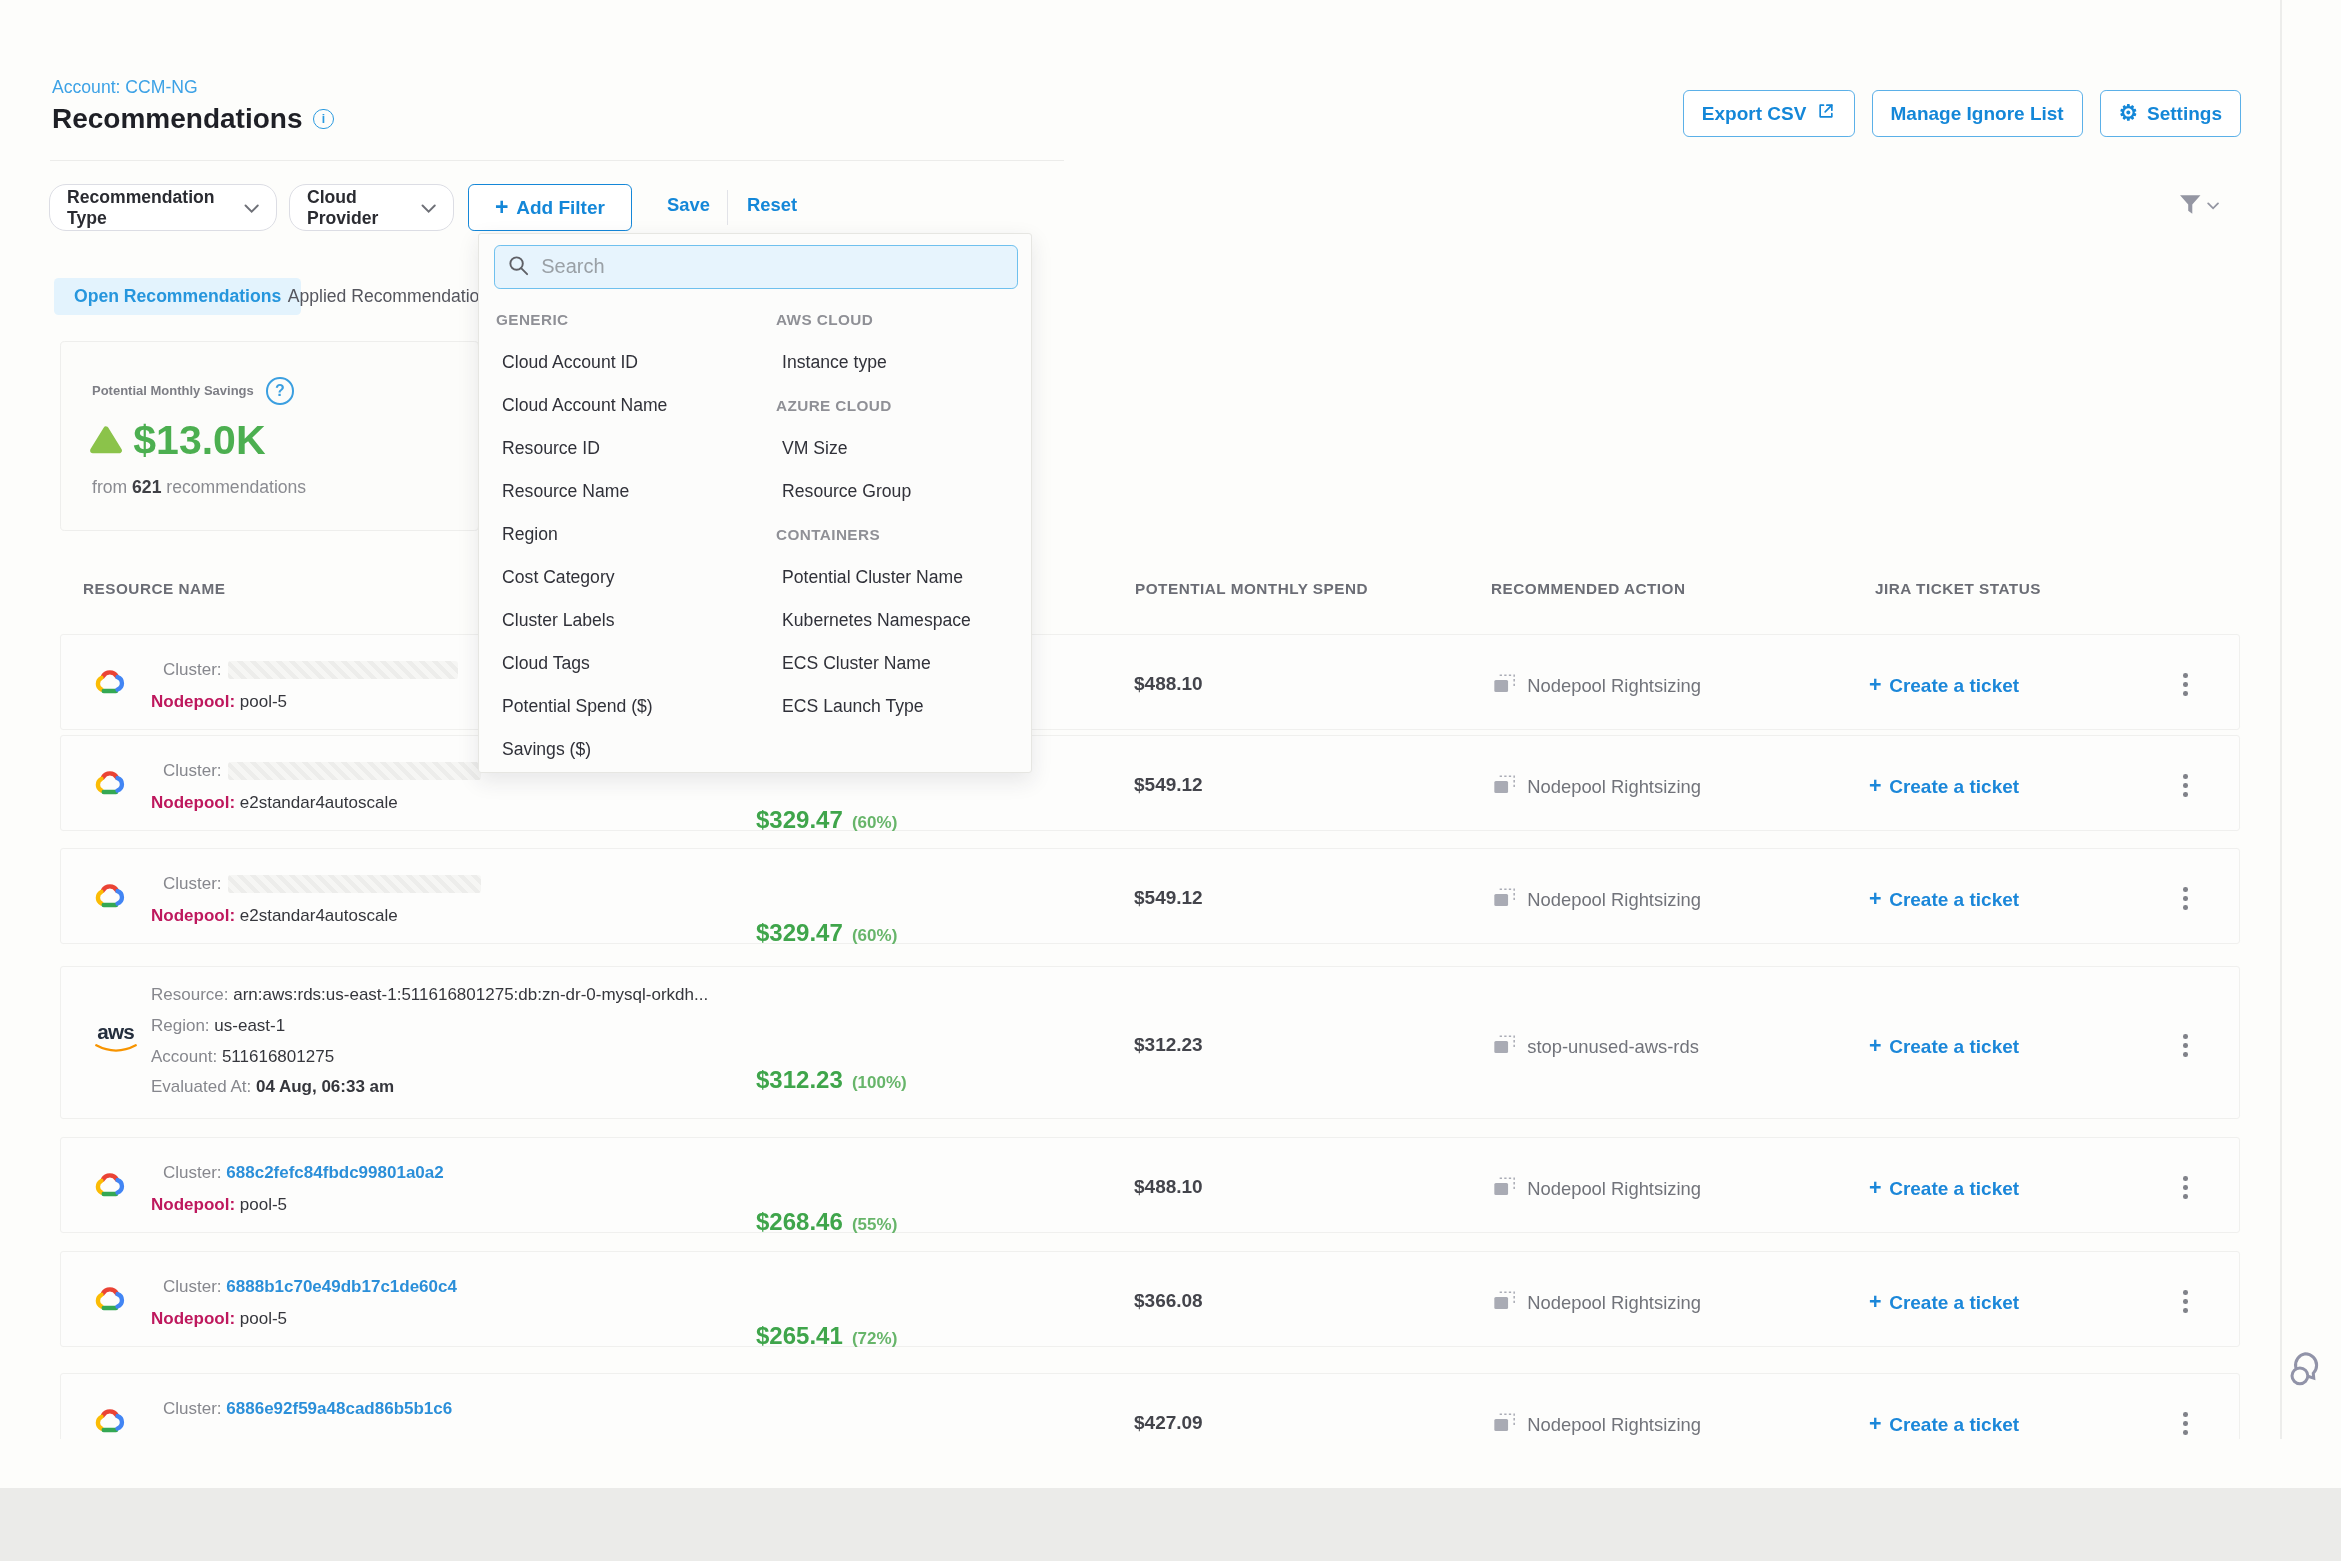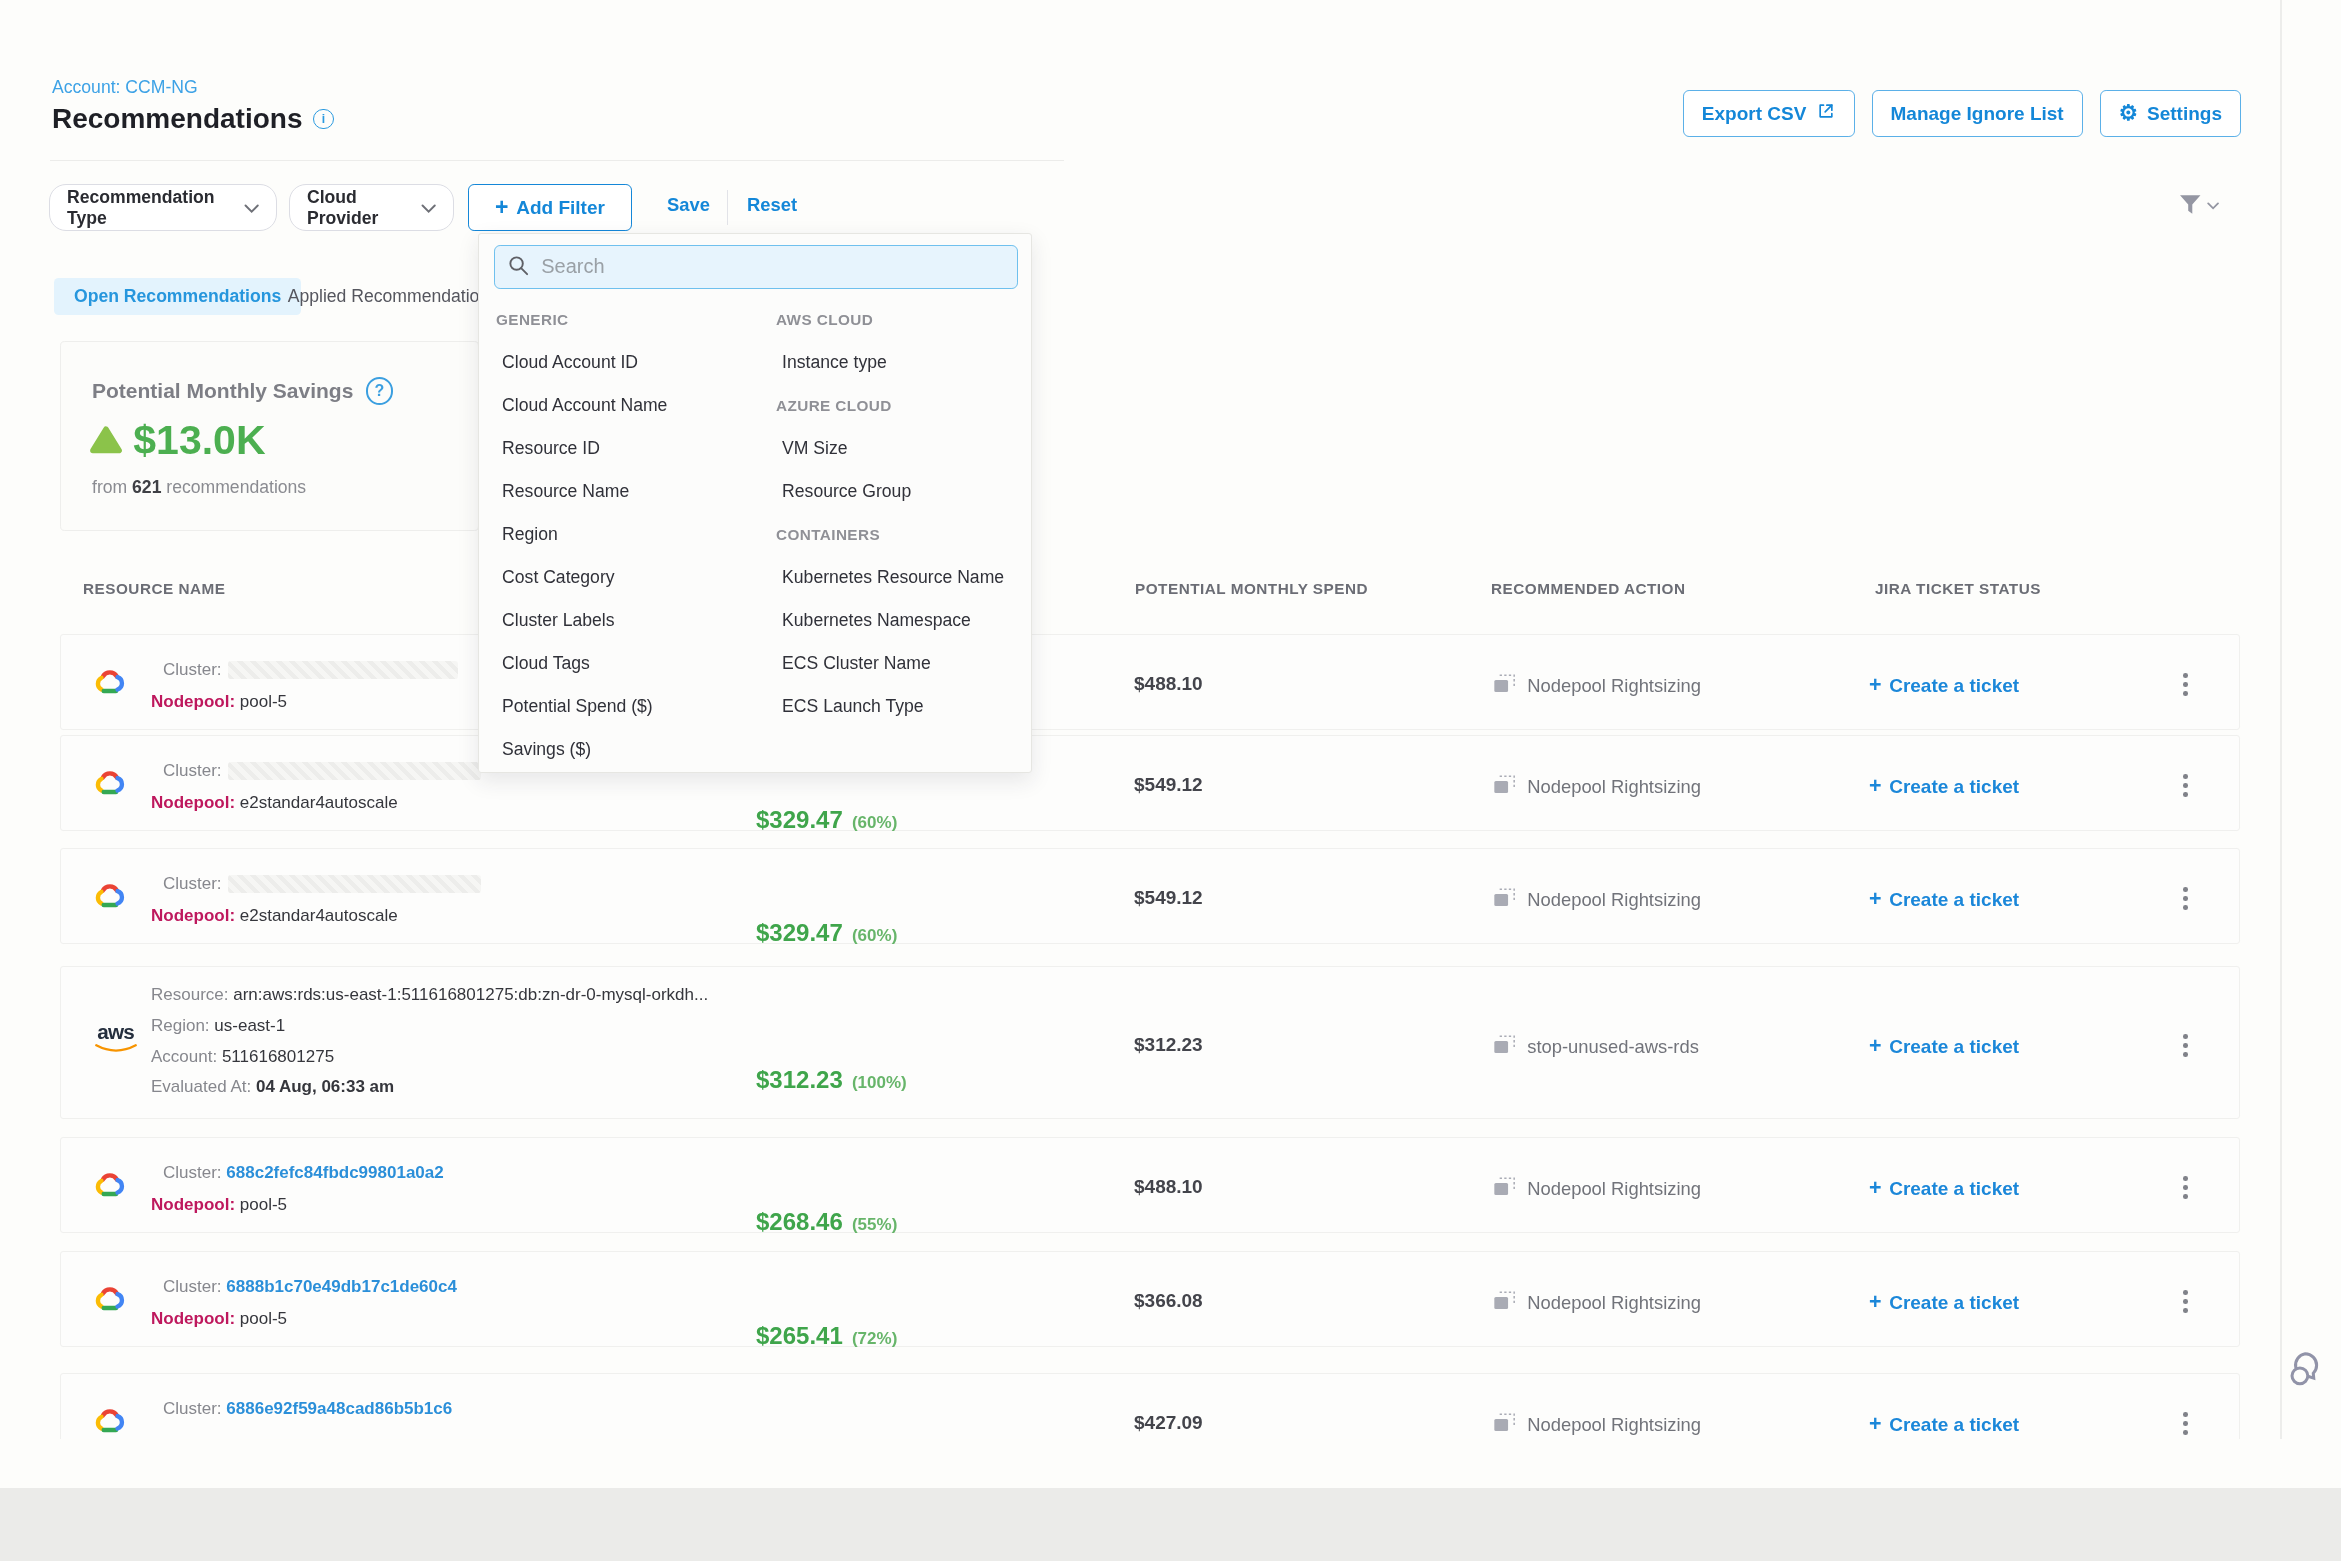--- a/index.html
+++ b/index.html
@@ -39,21 +39,21 @@
   
   .tab-open { position:absolute; left:54px; top:278px; height:37px; padding:0 20px; background:#e3f3fd; border-radius:4.6px;
     display:flex; align-items:center; font-size:17.6px; font-weight:bold; color:#2696dd; }
   .tab-applied { position:absolute; left:277px; top:278px; height:37px; padding:0 10.7px; display:flex; align-items:center;
     font-size:17.6px; color:#55565e; }
 
   
   .savings-card { position:absolute; left:60px; top:341px; width:419px; height:190px; background:#fcfcfa;
     border:0.8px solid #eeeeec; border-radius:4.6px; }
   .sc-title-row { position:absolute; left:31px; top:35px; display:flex; align-items:center; gap:12.2px; }
-  .sc-title { font-size:21px; font-weight:bold; color:#7d7e85; }
+  .sc-title { font-size:13px; font-weight:bold; color:#7d7e85; }
   .help-badge { width:27.6px; height:27.6px; border:2.3px solid #3b9fe0; border-radius:50%; color:#3b9fe0;
     font-size:16px; font-weight:bold; display:flex; align-items:center; justify-content:center; }
   .sc-amount-row { position:absolute; left:27.6px; top:75px; display:flex; align-items:center; gap:10.7px; }
   .sc-amount { font-size:41px; font-weight:bold; color:#4caf50; }
   .sc-sub { position:absolute; left:31px; top:135px; font-size:17.6px; color:#8a8b91; }
   .sc-sub b { color:#3f4045;margin-top:48px; }
 
   
   .thead { position:absolute; top:580px; font-size:15.3px; font-weight:bold; color:#6b6d75; letter-spacing:0.5px; }
   .th-res { left:83px; } .th-sav { left:756px; } .th-spend { left:1135px; } .th-act { left:1491px; } .th-jira { left:1875px; }
@@ -470,21 +470,21 @@
       <div class="dd-row">
           <span class="dd-item">VM Size</span>
         </div>
       <div class="dd-row">
           <span class="dd-item">Resource Group</span>
         </div>
       <div class="dd-row">
           <span class="dd-header">CONTAINERS</span>
         </div>
       <div class="dd-row">
-          <span class="dd-item">Kubernetes Resource Name</span>
+          <span class="dd-item">Potential Cluster Name</span>
         </div>
       <div class="dd-row">
           <span class="dd-item">Kubernetes Namespace</span>
         </div>
       <div class="dd-row">
           <span class="dd-item">ECS Cluster Name</span>
         </div>
       <div class="dd-row">
           <span class="dd-item">ECS Launch Type</span>
         </div>

